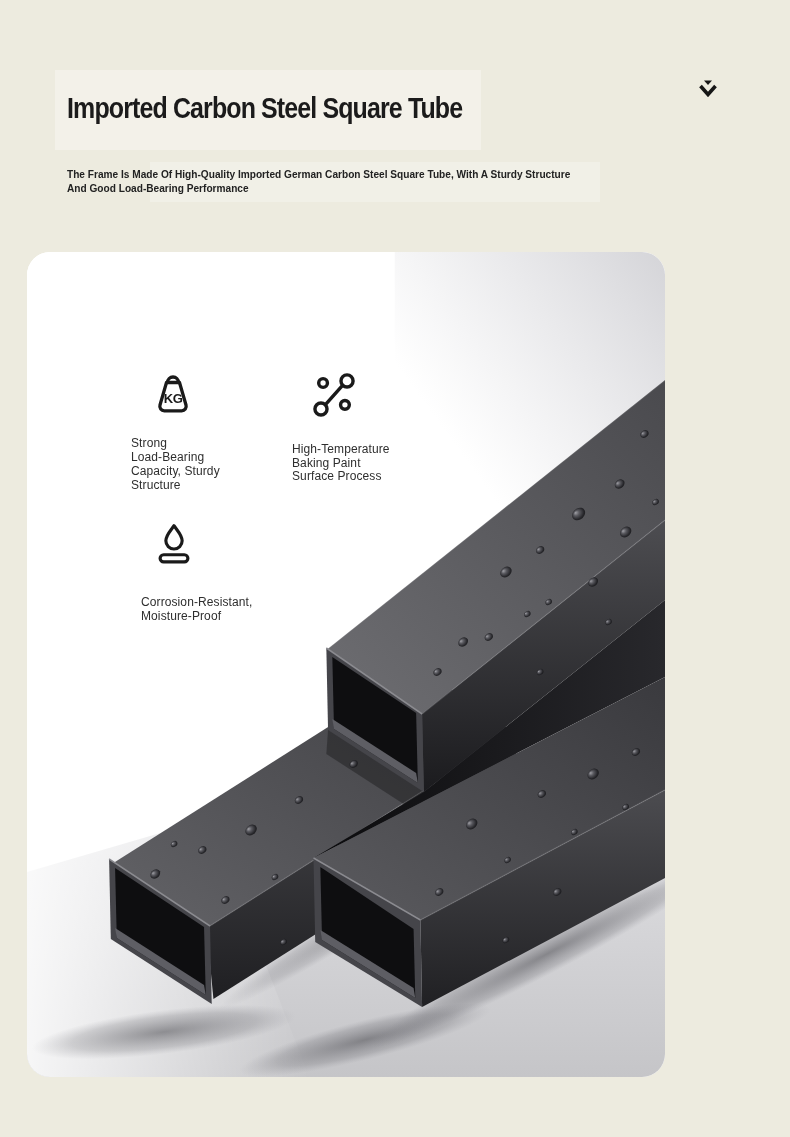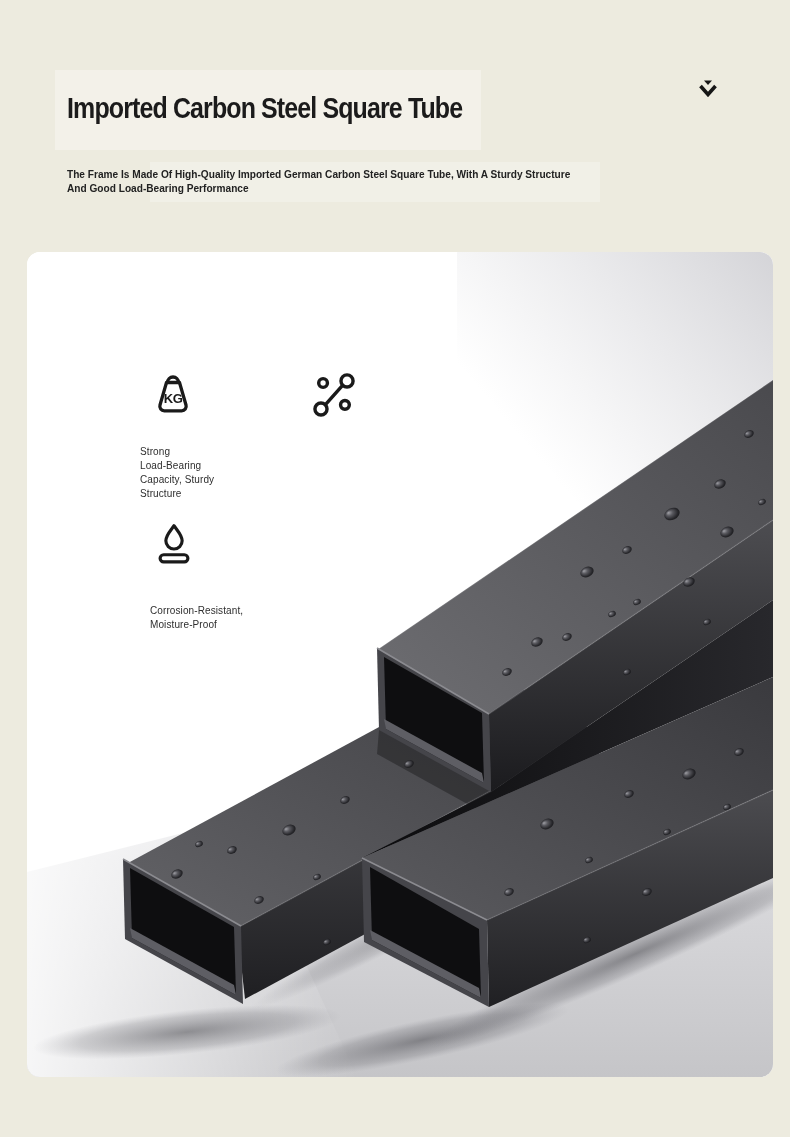--- a/index.html
+++ b/index.html
@@ -20,30 +20,30 @@
     transform:scaleX(0.86);transform-origin:left top;white-space:nowrap;
   }
   .subtitle{
     position:absolute;left:67px;top:168px;margin:0;width:562px;
     font-size:11px;font-weight:700;line-height:13.5px;letter-spacing:0;
     color:#222;transform:scaleX(0.92);transform-origin:left top;
   }
   .chevron-btn{position:absolute;left:698px;top:79px;width:20px;height:18px;cursor:pointer;}
   
   .card{
-    position:absolute;left:27px;top:252px;width:746px;height:825px;
-    border-radius:13px;background:var(--card-bg,#ffffff);overflow:hidden;
+    position:absolute;left:27px;top:252px;width:638px;height:825px;
+    border-radius:23px;background:var(--card-bg,#ffffff);overflow:hidden;
   }
   .scene{position:absolute;left:0;top:0;width:100%;height:100%;display:block;}
   .features{position:absolute;left:0;top:0;width:100%;height:100%;pointer-events:none;}
   .ficon{position:absolute;width:50px;height:50px;}
   .ficon svg{width:100%;height:100%;display:block;}
   .fsvg{stroke:var(--icon-stroke,#1a1a1a);fill:none;stroke-width:3.3;stroke-linecap:round;stroke-linejoin:round;}
   .flabel{
-    position:absolute;margin:16px;font-size:10px;font-weight:500;line-height:14px;
+    position:absolute;margin:7px;font-size:12px;font-weight:500;line-height:14px;
     letter-spacing:0.1px;color:var(--body-text,#2e2e2e);white-space:pre-line;
   }
   .icon1{left:122px;top:121px;width:48px;height:48px;}
   .label1{left:97px;top:177px;}
   .icon2{left:282px;top:119px;}
   .label2{left:258px;top:184px;line-height:13.5px;}
   .icon3{left:124px;top:266px;width:46px;height:49px;}
   .label3{left:107px;top:336px;}
   .kg-text{font-family:"Liberation Sans",sans-serif;font-size:13px;font-weight:700;letter-spacing:-0.5px;fill:var(--icon-stroke,#1a1a1a);}
 </style>
@@ -215,20 +215,23 @@
 
       <div class="ficon icon2">
         <svg viewBox="0 0 48 48">
           <circle class="fsvg" cx="13.5" cy="11.5" r="4.2"></circle>
           <circle class="fsvg" cx="36.5" cy="9.5" r="5.8"></circle>
           <circle class="fsvg" cx="11.5" cy="36.5" r="5.8"></circle>
           <circle class="fsvg" cx="34.5" cy="32.5" r="4.2"></circle>
           <line class="fsvg" x1="16" y1="32" x2="32" y2="14"></line>
         </svg>
       </div>
+      <p class="flabel label2">High-Temperature
+Baking Paint
+Surface Process</p>
 
       <div class="ficon icon3">
         <svg viewBox="0 0 48 48">
           <path class="fsvg" d="M24,6.5 C27.5,11.8 32.5,16.3 32.5,22.3 C32.5,27 28.7,30.8 24,30.8 C19.3,30.8 15.5,27 15.5,22.3 C15.5,16.3 20.5,11.8 24,6.5 Z"></path>
           <rect class="fsvg" x="9.5" y="36.8" width="29" height="7.4" rx="3.7"></rect>
         </svg>
       </div>
       <p class="flabel label3">Corrosion-Resistant,
 Moisture-Proof</p>
 

